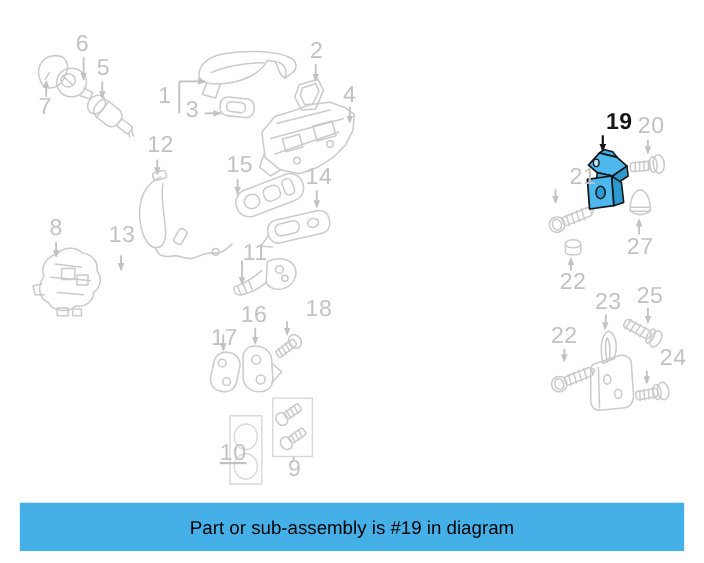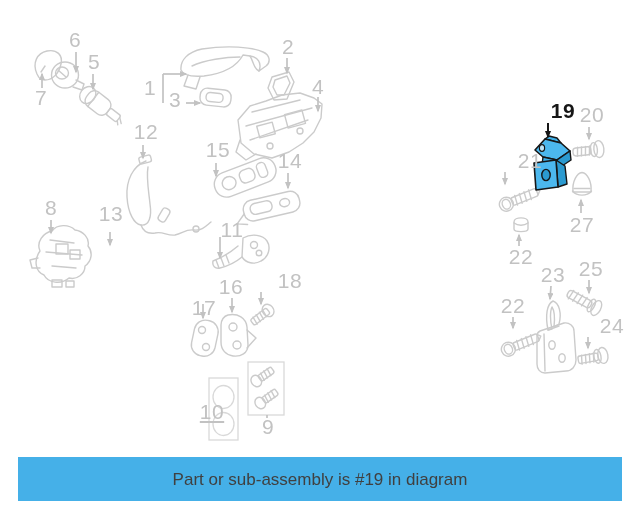--- a/index.html
+++ b/index.html
@@ -268,17 +268,17 @@
       <div class="part-label" style="left: 592px; top: 115px;">20</div>
       <div class="part-label" style="left: 530px; top: 161px;">21</div>
       <div class="part-label" style="left: 582px; top: 225px;">27</div>
       <div class="part-label" style="left: 521px; top: 257px;">22</div>
       <div class="part-label" style="left: 553px; top: 275px;">23</div>
       <div class="part-label" style="left: 591px; top: 269px;">25</div>
       <div class="part-label" style="left: 513px; top: 306px;">22</div>
       <div class="part-label" style="left: 612px; top: 326px;">24</div>
     </div>
 
-  <div class="banner" style="background: rgb(69, 176, 232); color: #404040;">
+  <div class="banner" style="background: rgb(69, 176, 232); color: #000000;">
     <div>Part or sub-assembly is #19 in diagram</div>
   </div>
 
 </div>
 
 </body></html>

